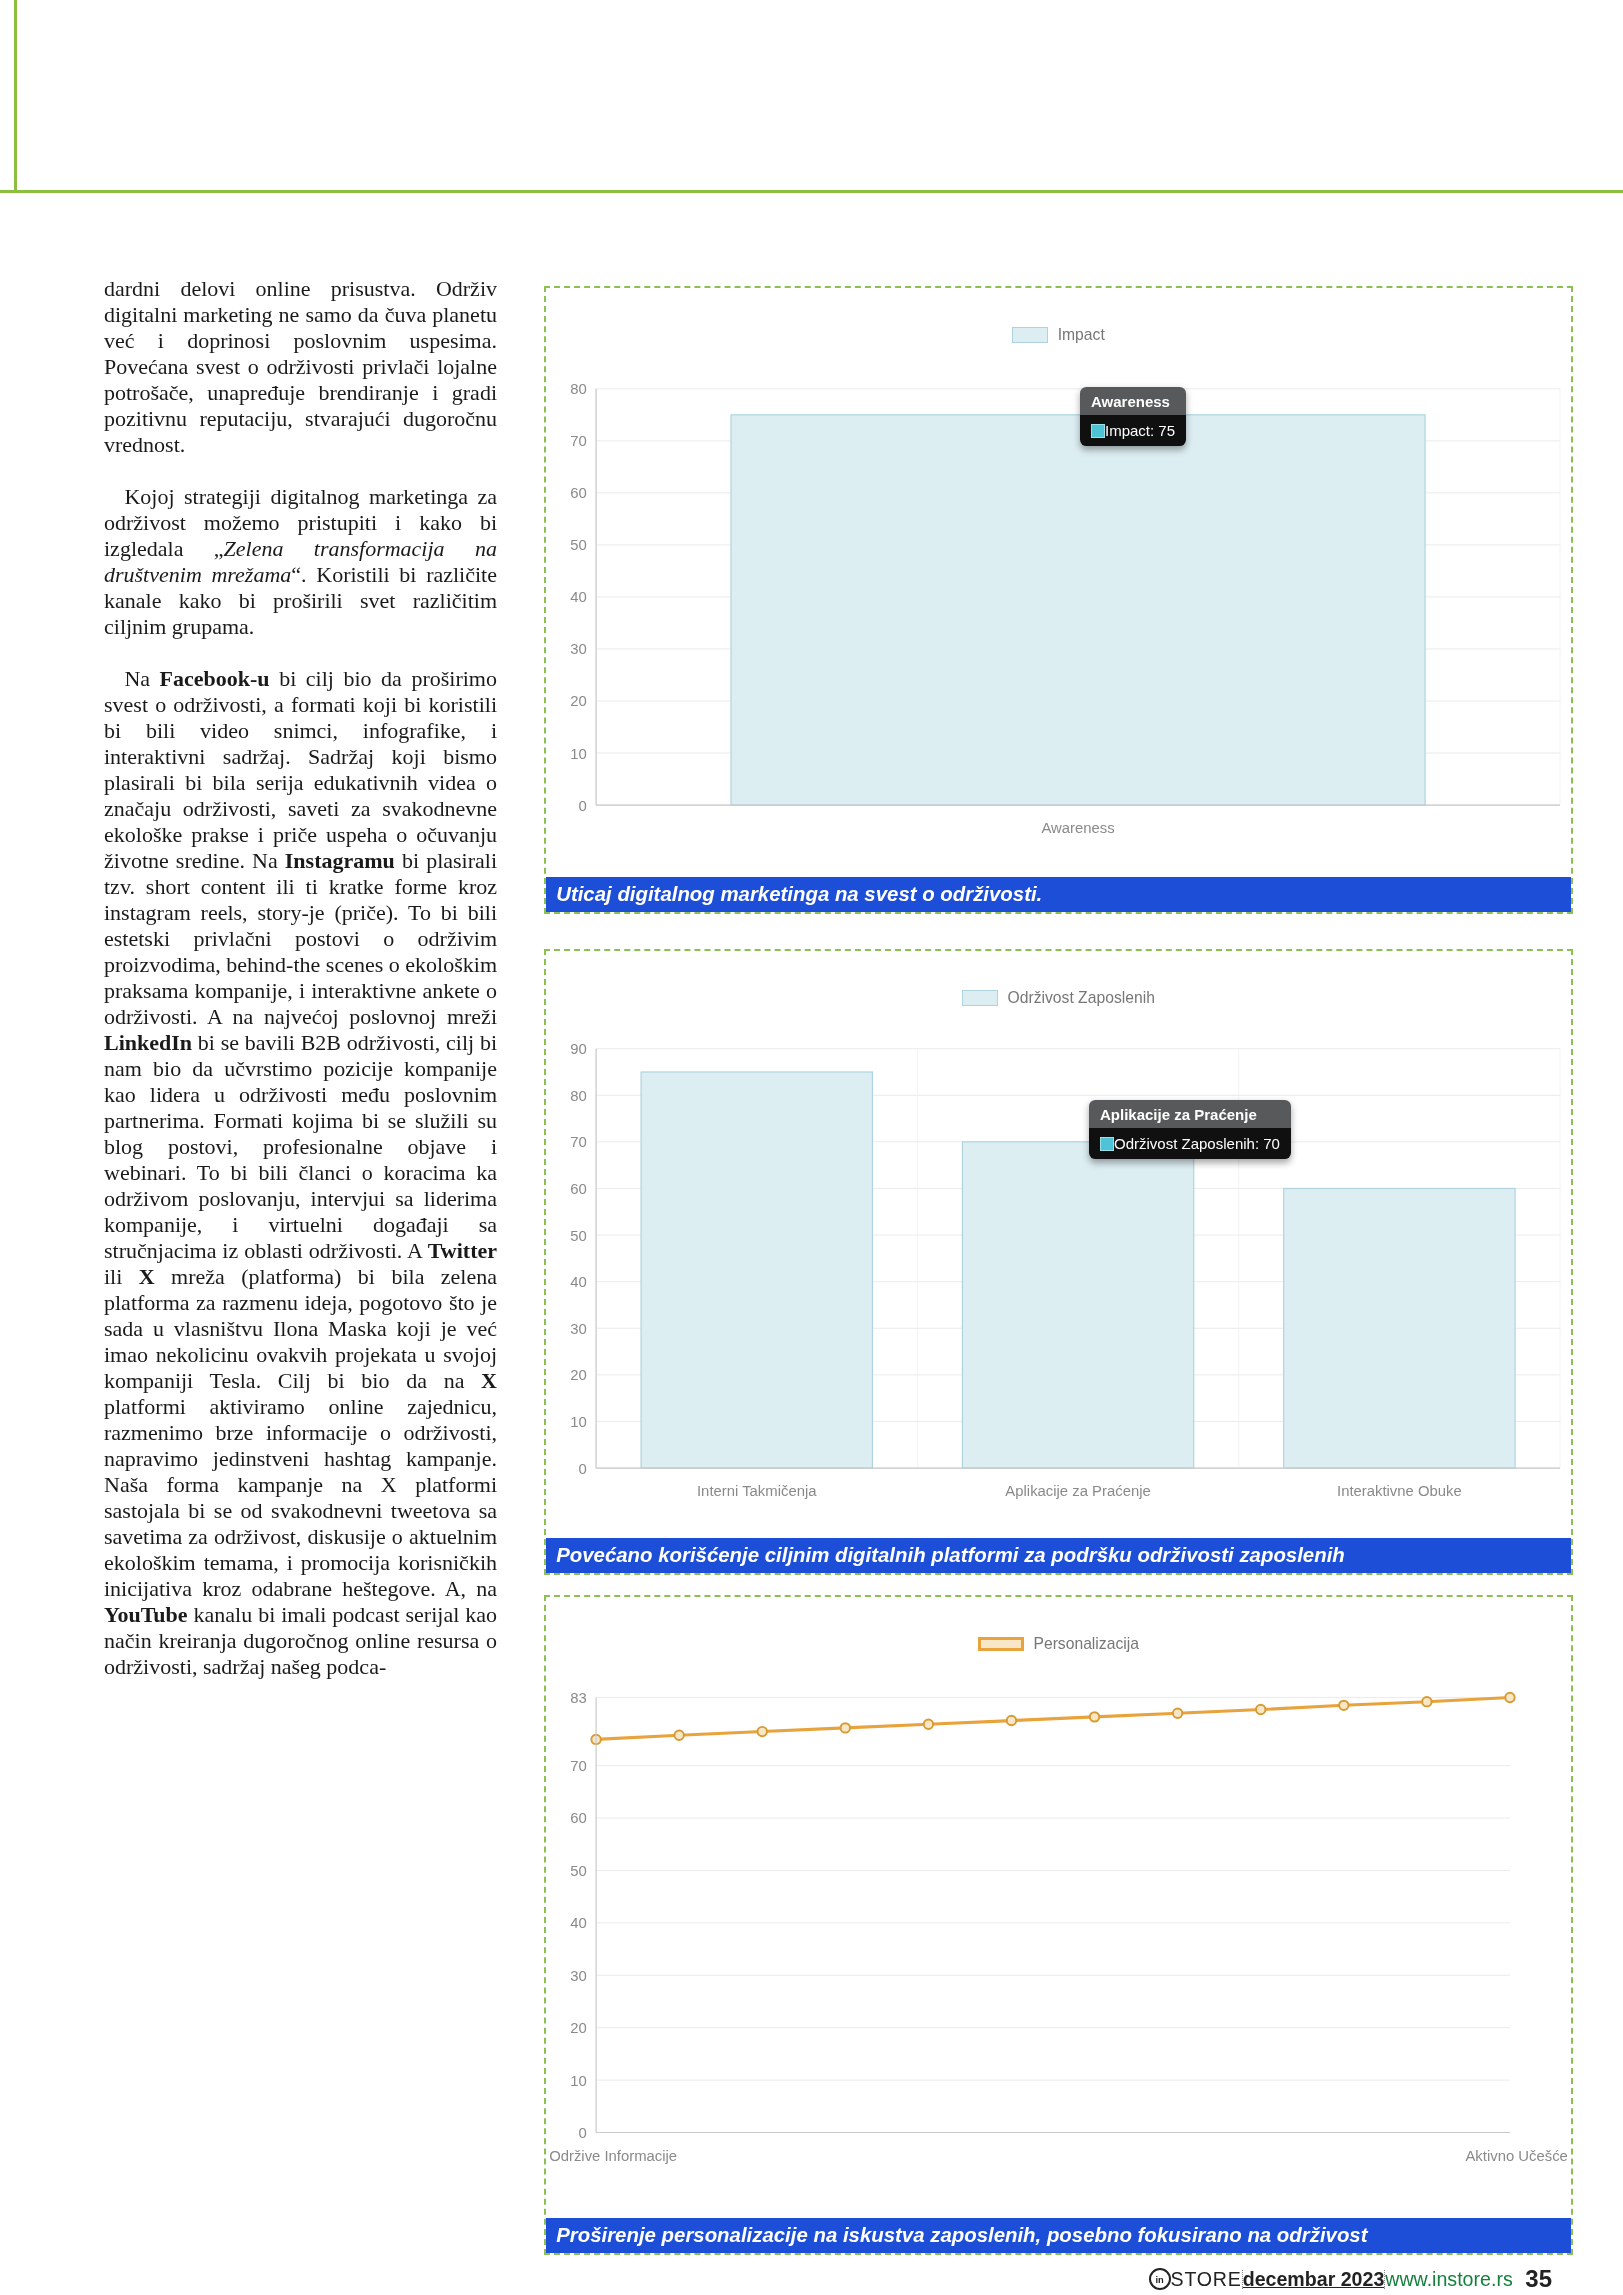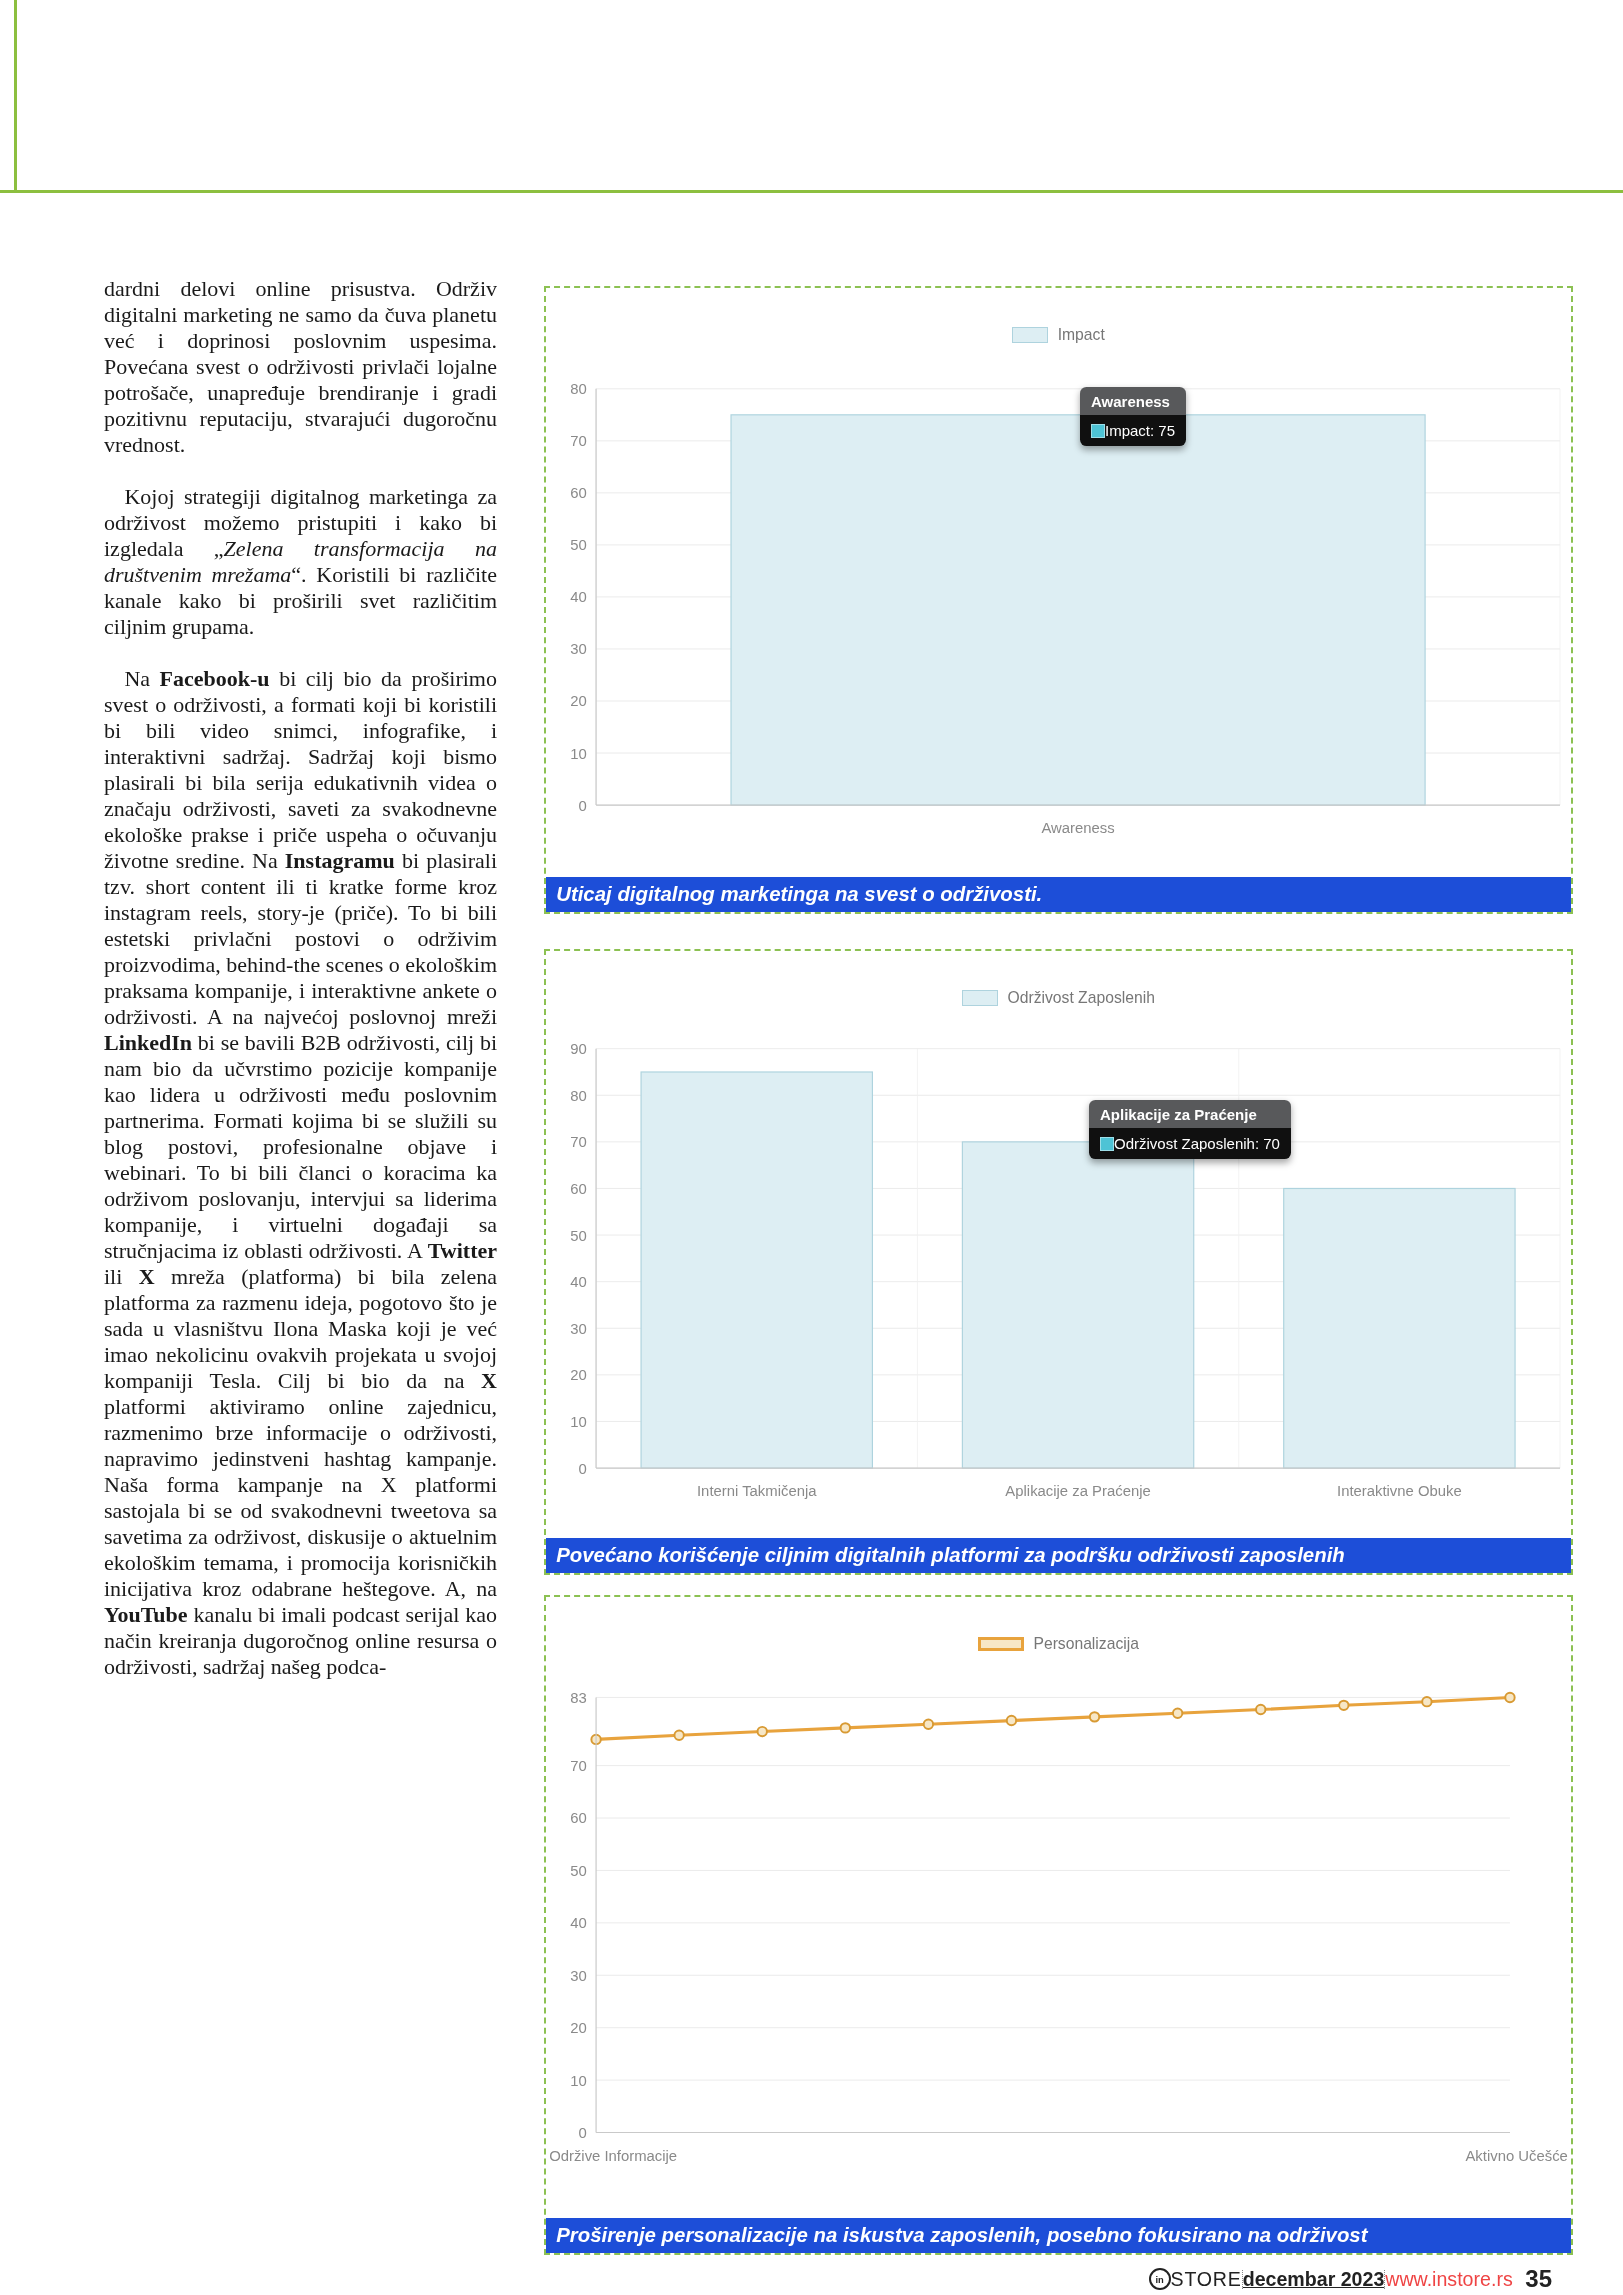--- a/index.html
+++ b/index.html
@@ -45,21 +45,21 @@
   .tt-swatch { width:14px; height:14px; display:inline-block; border:0.8px solid rgba(255,255,255,.45); }
 
   
   .footer { position:absolute; top:2265px; right:71px; height:28px; display:flex; align-items:center;
     font-family:"Liberation Sans", sans-serif; font-size:19.6px; color:#222; }
   .logo-circle { width:22px; height:22px; border:2.4px solid #222; border-radius:50%;
     display:flex; align-items:center; justify-content:center; font-size:9.4px; font-weight:bold; }
   .brand { font-weight:normal; letter-spacing:0.8px; }
   .date { font-weight:bold;text-decoration:underline; }
   .sep { width:0; height:19px; border-left:1.6px dotted #888; }
-  .site { color:#ef4444; text-decoration:none;text-align:center; }
+  .site { color:#15803d; text-decoration:none;text-align:center; }
   .pagenum { font-weight:bold; font-size:24px; margin-left:12.6px; }
 </style>
 </head>
 <body>
 
 <div class="page">
 
   <div class="rule-v"></div>
   <div class="rule-h"></div>
 

